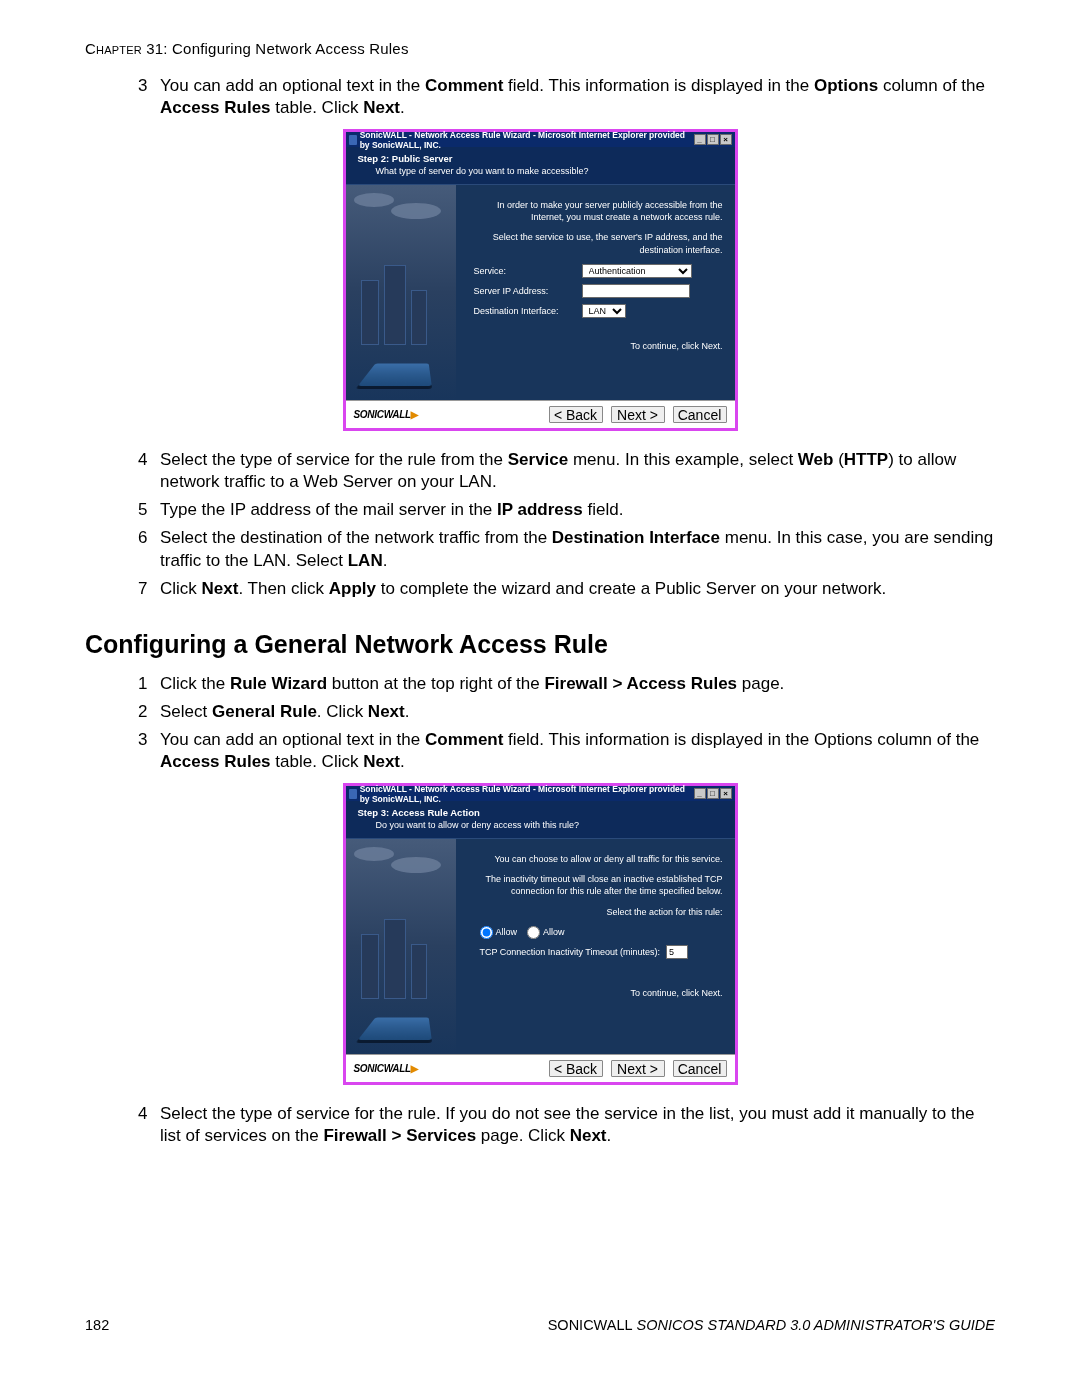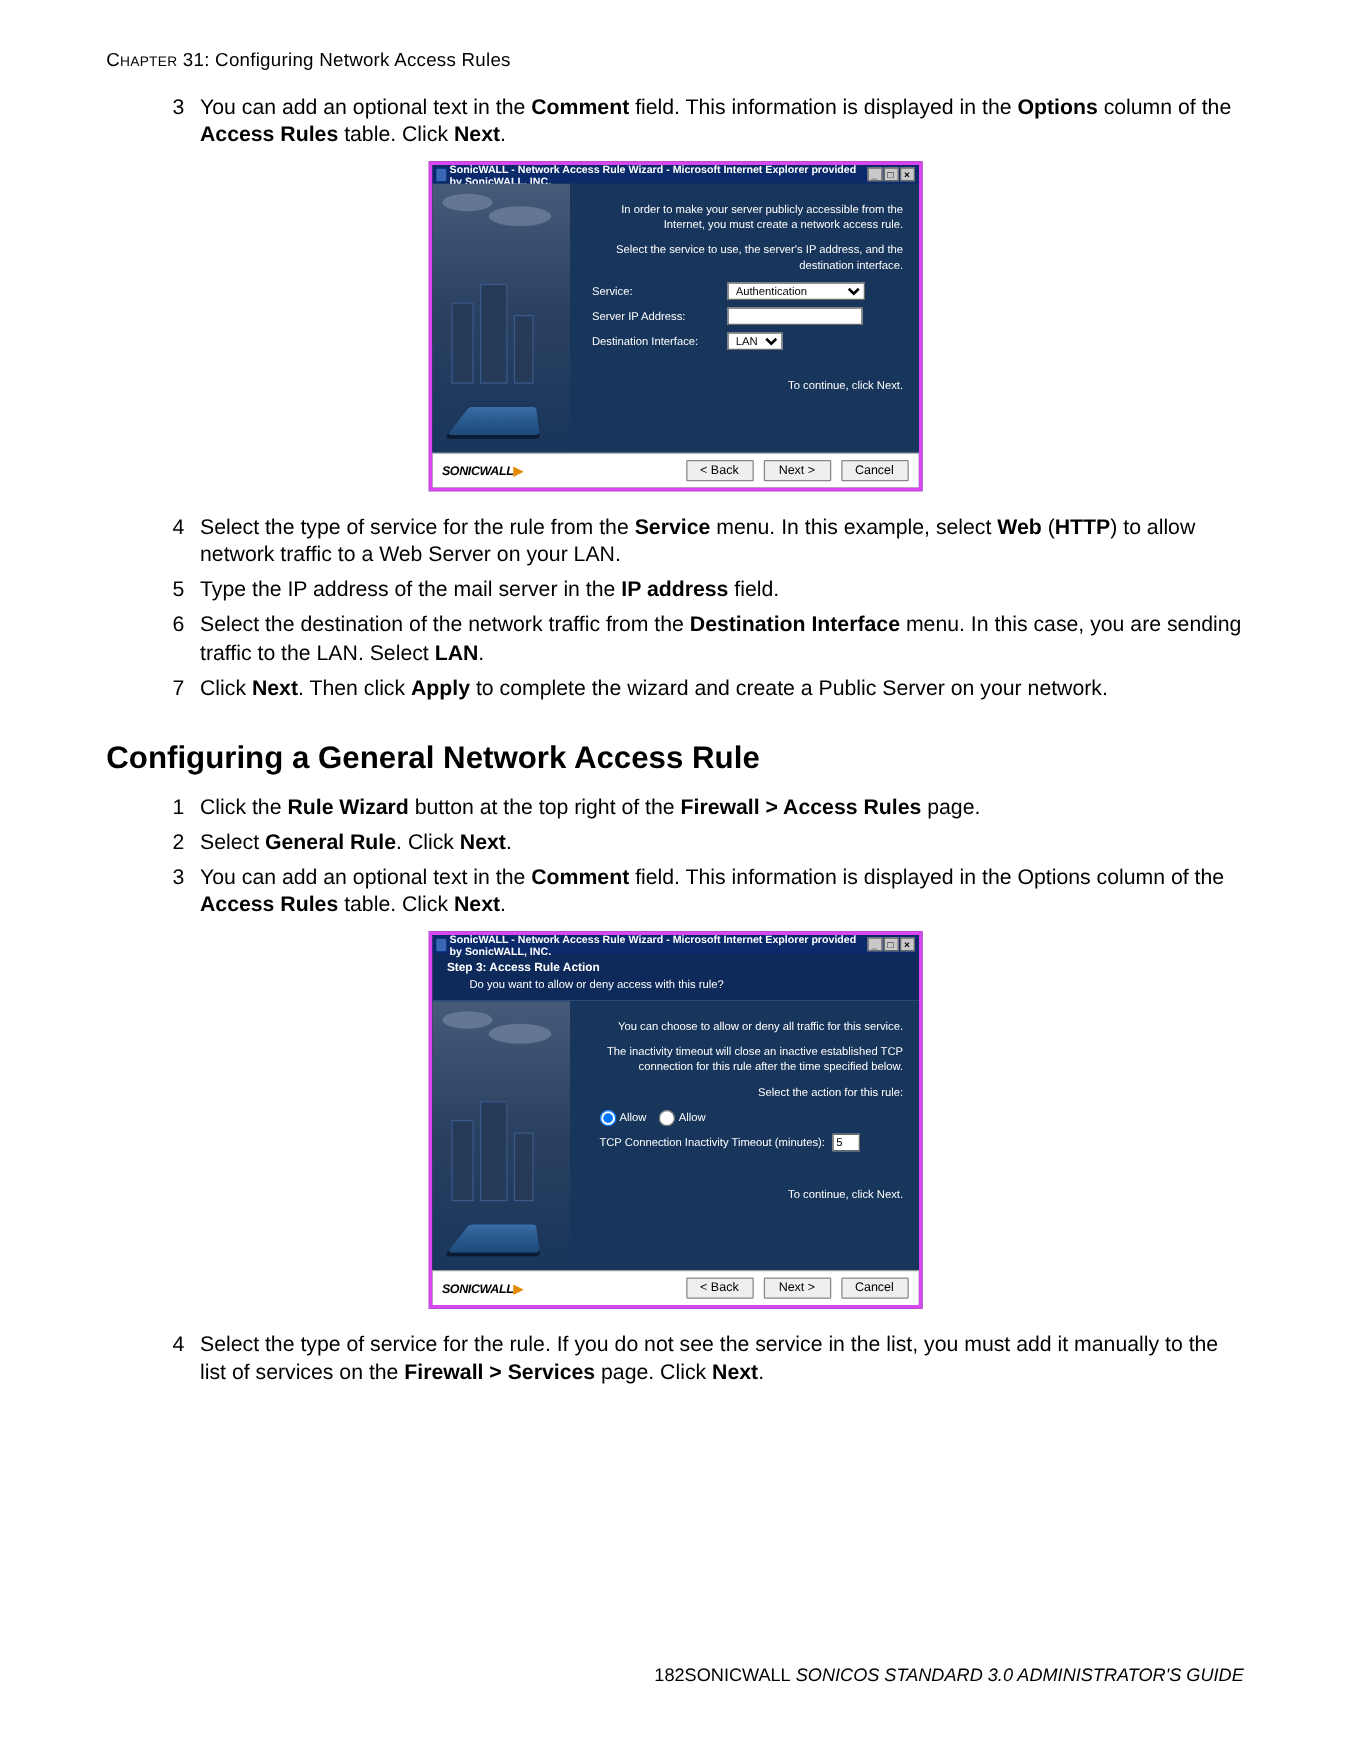--- a/index.html
+++ b/index.html
@@ -122,32 +122,32 @@
     padding: 0 8px;
     border-top: 1px solid #9a9a9a;
   }
   .logo {
     font-size: 10px; font-weight: bold; font-style: italic; color: #000;
     letter-spacing: -0.3px;
   }
   .logo .arrow { color: #e28a00; font-style: normal; }
   .wizard-footer .btns { margin-left: auto; display: flex; gap: 8px; }
   .wizard-footer button {
-    font-size: 10px; width: 54px; height: 17px; background: #efefef;
+    font-size: 14px; width: 54px; height: 17px; background: #efefef;
     border: 1px solid #888; border-radius: 1px; color: #000;
   }
 
   
   .page-footer {
     position: absolute;
-    bottom: 48px;
+    bottom: 64px;
     left: 85px;
     right: 85px;
     display: flex;
-    justify-content: flex-end;
+    justify-content: space-between;
     font-size: 14.5px;
   }
   .page-footer .guide { font-variant: small-caps; font-style: italic; }
   .page-footer .guide .sw { font-style: normal; }
 </style>
 </head>
 <body>
 
 <div class="chapter-header">
   <span class="smallcaps">Chapter</span>
@@ -163,20 +163,24 @@
 
 <div class="wizard-wrap">
   <div class="wizard-titlebar">
     <div class="title-icon"></div>
     <span>SonicWALL - Network Access Rule Wizard - Microsoft Internet Explorer provided by SonicWALL, INC.</span>
     <div class="win-btns">
       <div class="win-btn">_</div>
       <div class="win-btn">□</div>
       <div class="win-btn">×</div>
     </div>
+  </div>
+  <div class="wizard-stepbar">
+    <div class="step-title">Step 2: Public Server</div>
+    <div class="step-sub">What type of server do you want to make accessible?</div>
   </div>
   <div class="wizard-body">
     <div class="wizard-sidebar">
       <div class="cloud" style="top:8px;left:8px;width:40px;height:14px"></div>
       <div class="cloud" style="top:18px;left:45px;width:50px;height:16px"></div>
       <div class="bldg" style="left:15px;width:18px;height:65px"></div>
       <div class="bldg" style="left:38px;width:22px;height:80px"></div>
       <div class="bldg" style="left:65px;width:16px;height:55px"></div>
       <div class="router"></div>
     </div>

